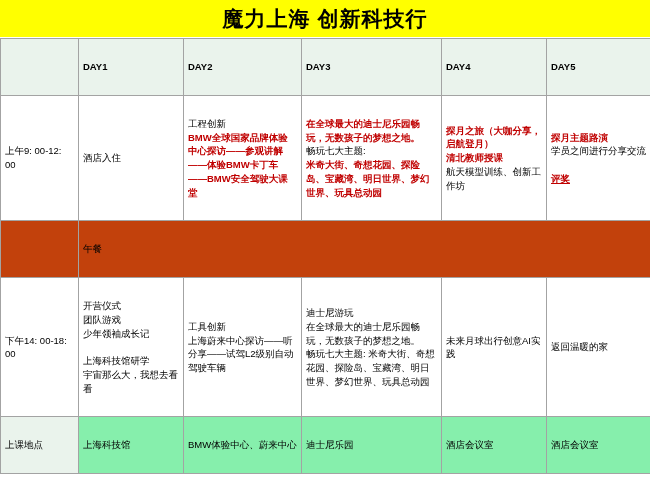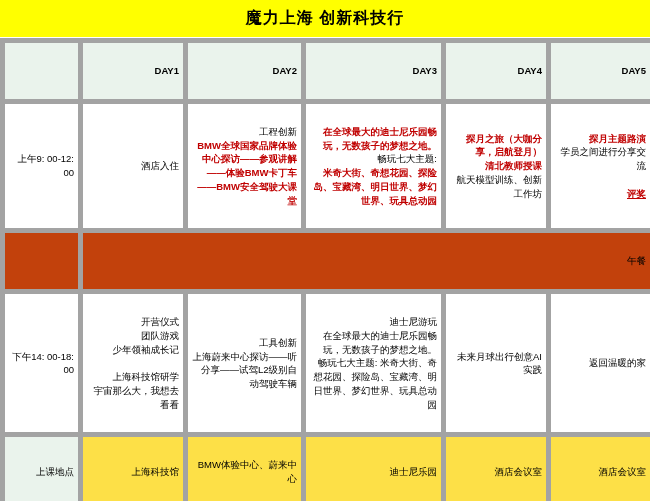--- a/index.html
+++ b/index.html
@@ -17,34 +17,34 @@
   }
   .title-bar {
     background: #ffff00;
     height: 38px;
     display: flex;
     align-items: center;
     justify-content: center;
     border-bottom: 1px solid #ffffff;
   }
   .title-bar .title-text {
-    font-size: 16px;
+    font-size: 21px;
     font-weight: bold;
     color: #000000;
     letter-spacing: 1px;
   }
   table.sched {
     width: 650px;
     border-collapse: collapse;
     table-layout: fixed;
   }
   table.sched td, table.sched th {
-    border: 5px solid #a3a3a3;
+    border: 1px solid #a3a3a3;
     vertical-align: middle;
-    text-align: right;
+    text-align: left;
     font-size: 9.5px;
     line-height: 1.45;
     color: #000000;
     padding: 21px 4px;
   }
   col.c0 { width: 78px; }
   col.c1 { width: 105px; }
   col.c2 { width: 118px; }
   col.c3 { width: 140px; }
   col.c4 { width: 105px; }
@@ -61,21 +61,21 @@
     font-size: 10px;
     line-height: 1.6;
   }
   .mealrow td {
     background: #c2410c;
     height: 22px;
     font-size: 11px;
     font-weight: normal;
   }
   .footrow td {
-    background: #fde047;
+    background: #86efac;
     height: 22px;
     font-size: 10px;
   }
   .footrow td.labelcell { background:#eaf3ec; }
   .red { color: #c00000; font-weight: bold; }
   .redline { color: #c00000; font-weight: bold; text-decoration: underline; }
   .blk { color: #000000; }
   .seg { display: block; }
   .divline {
     border-top: 1px solid #b7d4bd;

